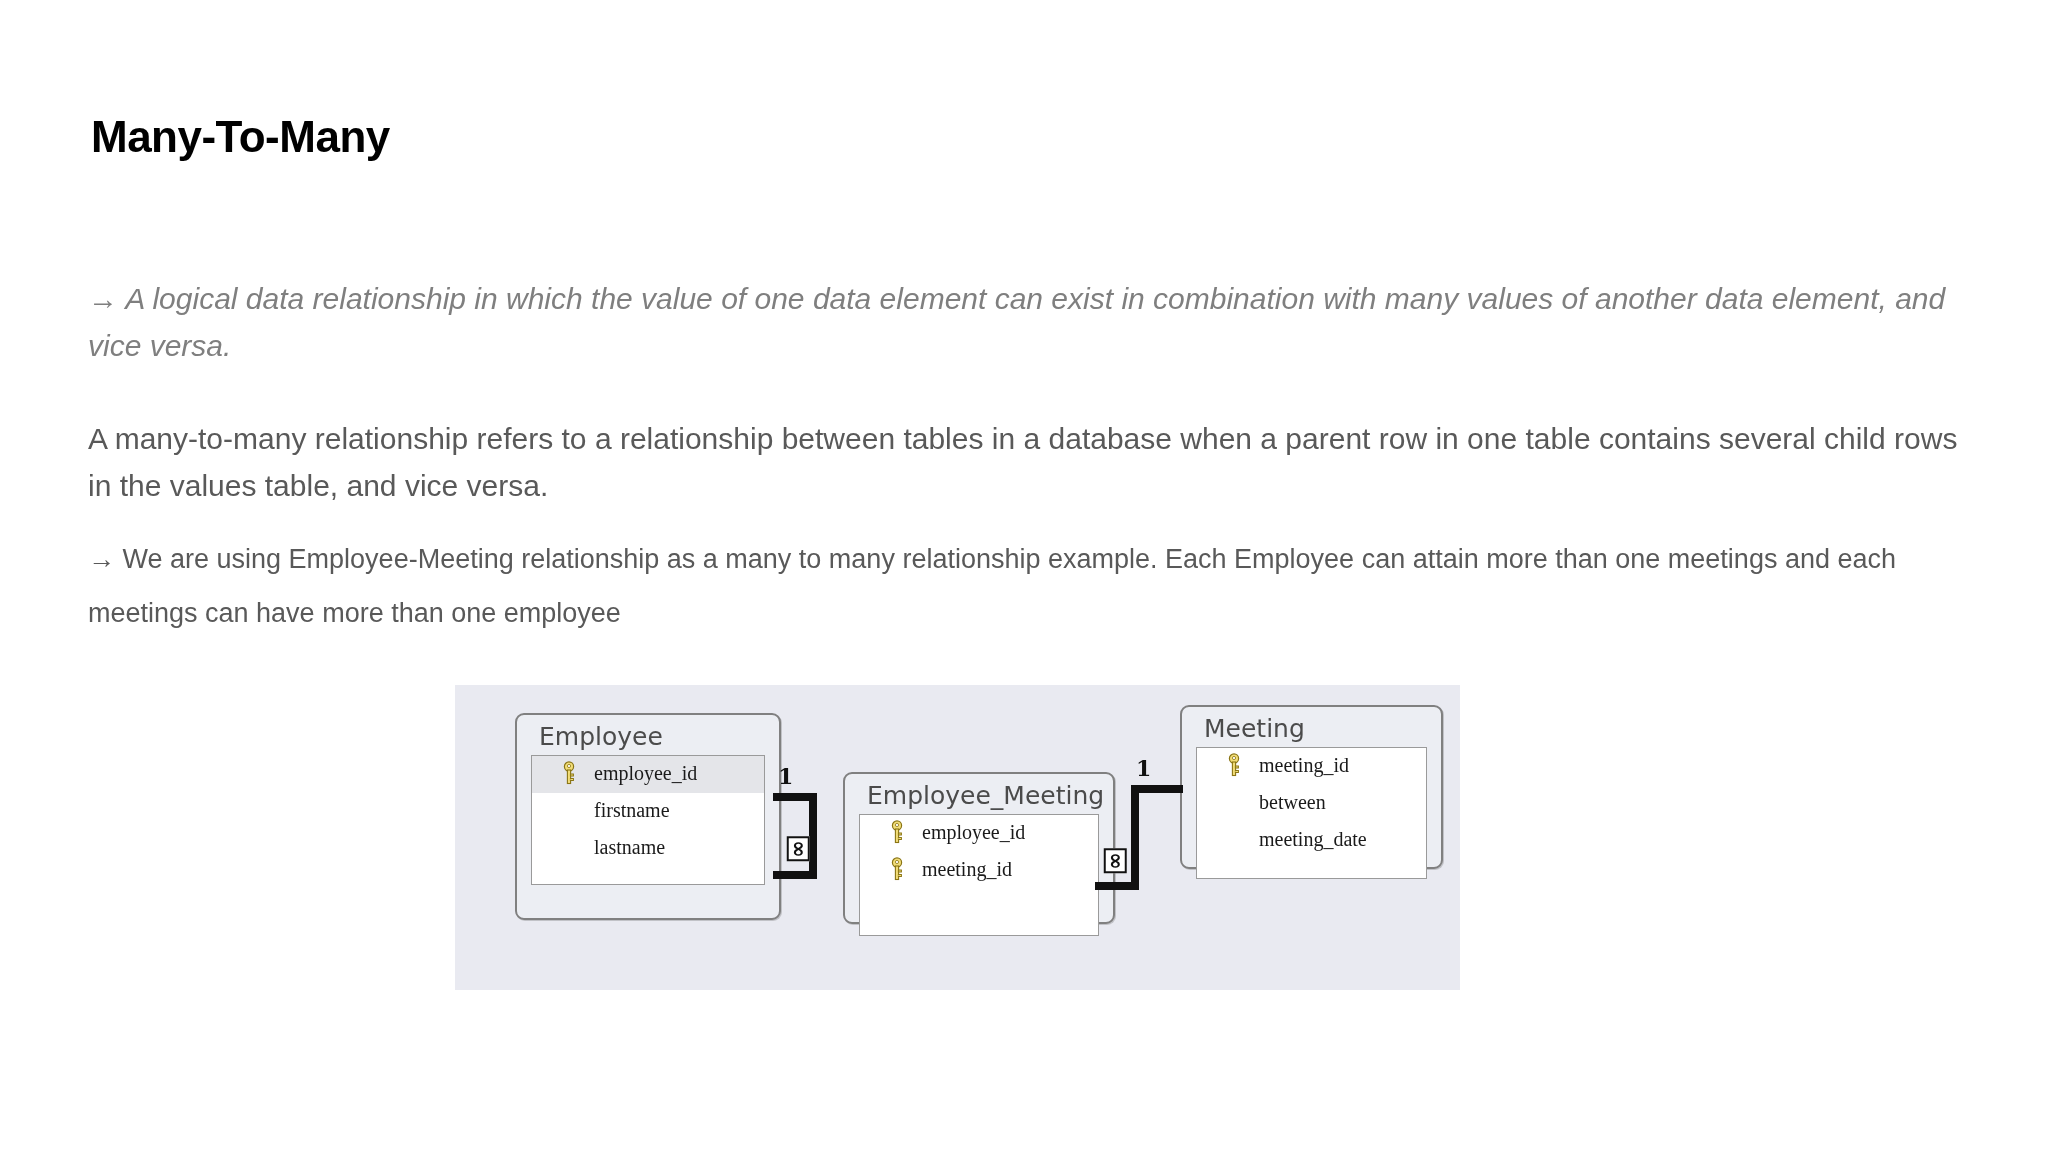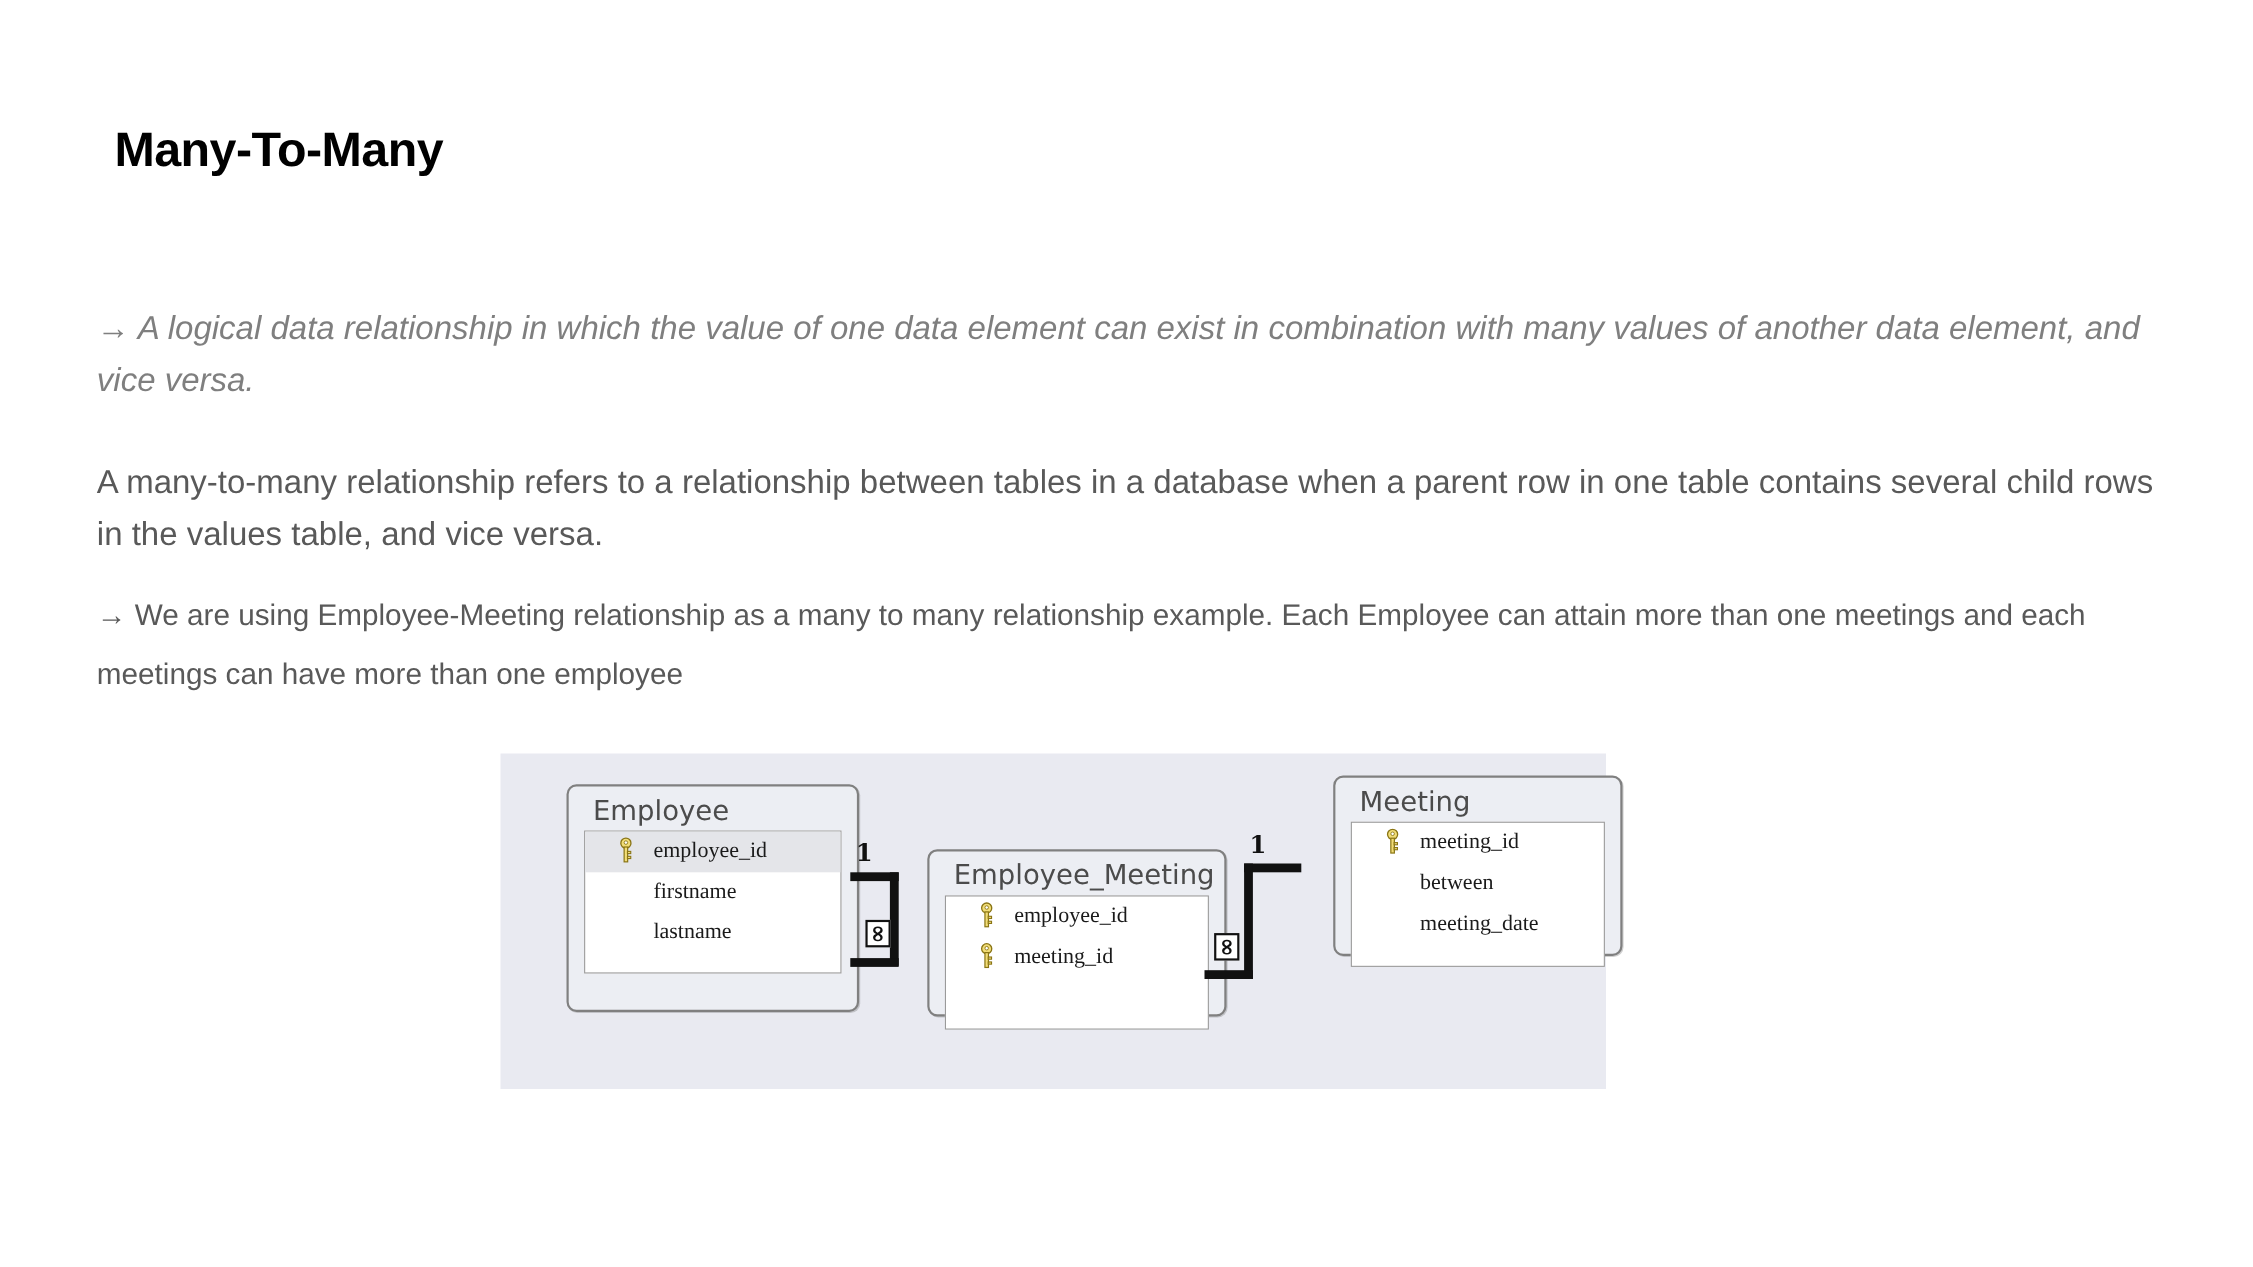--- a/index.html
+++ b/index.html
@@ -18,21 +18,21 @@
   .slide {
     position: absolute;
     left: 0; top: 0;
     width: 2048px;
     height: 1152px;
     background: #ffffff;
   }
 
   .slide-title {
     position: absolute;
-    left: 104px;
+    left: 91px;
     top: 112px;
     font-size: 44px;
     font-weight: bold;
     color: #000000;
     letter-spacing: -0.5px;
   }
 
   .body-block {
     position: absolute;
     left: 88px;
@@ -119,21 +119,21 @@
 
   
   #tbl-employee { left: 60px; top: 28px; width: 266px; height: 207px; }
   #tbl-employee .er-fields { height: 130px; }
 
   
   #tbl-employee-meeting { left: 388px; top: 87px; width: 272px; height: 152px; }
   #tbl-employee-meeting .er-fields { height: 122px; }
 
   
-  #tbl-meeting { left: 725px; top: 20px; width: 263px; height: 164px; margin-left: 32px; }
+  #tbl-meeting { left: 725px; top: 20px; width: 263px; height: 164px; }
   #tbl-meeting .er-fields { height: 132px; }
 
   
   .conn-seg {
     position: absolute;
     background: #111111;
   }
   .card-label {
     position: absolute;
     font-size: 22px;

